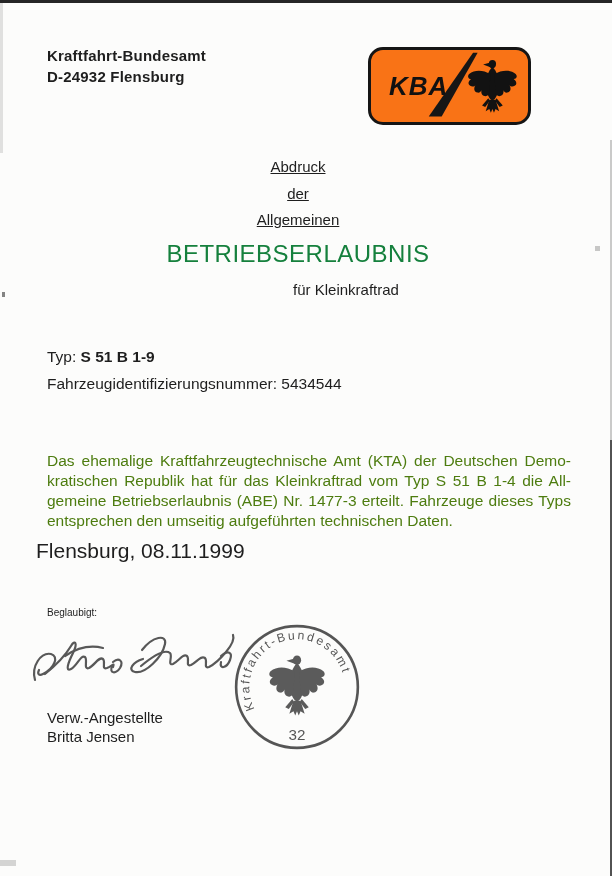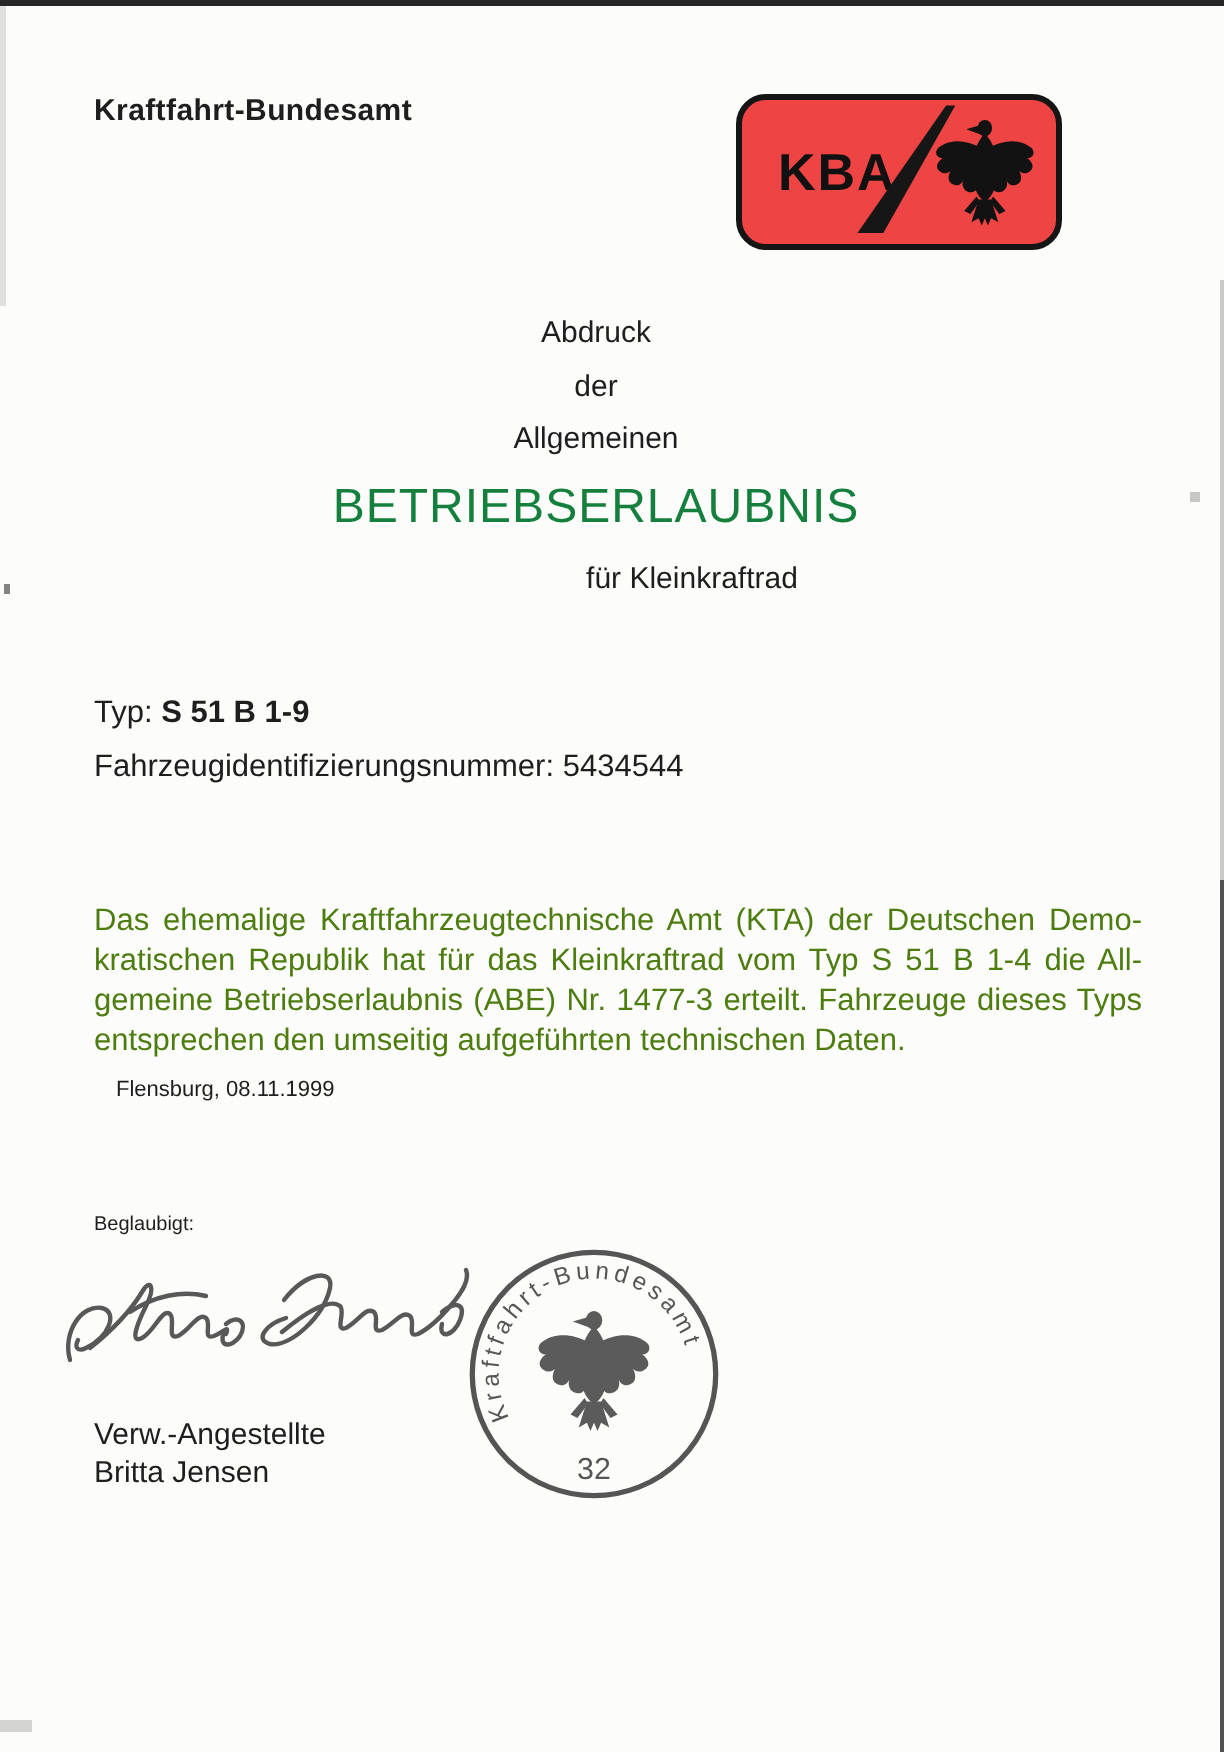--- a/index.html
+++ b/index.html
@@ -18,41 +18,41 @@
   .edge-right-faint{position:absolute;right:0;top:140px;height:300px;width:2px;background:rgba(110,110,110,.35);}
   .edge-left-smudge{position:absolute;left:0;top:3px;width:3px;height:150px;background:rgba(150,150,150,.28);}
   .speck-a{position:absolute;left:2px;top:292px;width:3px;height:5px;background:#333;opacity:.6;}
   .speck-b{position:absolute;left:0;top:860px;width:16px;height:6px;background:rgba(120,120,120,.3);}
   .speck-c{position:absolute;left:595px;top:246px;width:5px;height:5px;background:rgba(120,120,120,.4);}
 
   
   .sender{position:absolute;left:47px;top:45px;font-size:15px;font-weight:bold;line-height:21px;letter-spacing:.2px;}
 
   
-  .kba-logo{position:absolute;left:368px;top:47px;width:157px;height:72px;border:3px solid #151515;border-radius:15px;background:#ef4444;}
+  .kba-logo{position:absolute;left:368px;top:47px;width:157px;height:72px;border:3px solid #151515;border-radius:15px;background:#f97316;font-style:italic;}
   .kba-logo .kba-text{position:absolute;left:18px;top:21px;font-size:26px;font-weight:bold;letter-spacing:1px;color:#111;}
   .kba-logo svg{position:absolute;left:0;top:0;}
 
   
   .center-col{position:absolute;left:0;top:0;width:596px;text-align:center;}
-  .h-pre{position:absolute;width:100%;font-size:15px;}
+  .h-pre{position:absolute;width:100%;font-size:15px;text-decoration:underline;}
   .h-pre1{top:158px;} .h-pre2{top:185px;} .h-pre3{top:211px;}
   .h-title{position:absolute;width:100%;top:240px;font-size:24px;font-weight:400;letter-spacing:.5px;color:#15803d;}
   .h-sub{position:absolute;width:100%;top:281px;font-size:15px;padding-left:48px;}
 
   
   .fields{position:absolute;left:47px;top:343px;font-size:15.5px;line-height:27px;}
   .field-row .strong{font-weight:600;}
 
   
   .para{position:absolute;left:47px;top:451px;width:524px;font-size:15.5px;line-height:20px;color:#4d7c0f;}
   .para-line{text-align:justify;text-align-last:justify;}
   .para-line.last{text-align-last:left;}
 
-  .dateline{position:absolute;left:58px;top:539px;font-size:11px;}
+  .dateline{position:absolute;left:36px;top:539px;font-size:21px;}
   .attestation{position:absolute;left:47px;top:607px;font-size:10px;}
 
   .signature-svg{position:absolute;left:25px;top:622px;}
 
   
   .stamp{position:absolute;left:226px;top:616px;width:142px;height:142px;opacity:.88;}
   .stamp svg{width:100%;height:100%;}
 
   .signer{position:absolute;left:47px;top:708px;font-size:15px;line-height:19px;}
 </style>
@@ -80,20 +80,21 @@
   <div class="edge-top"></div>
   <div class="edge-right-dark"></div>
   <div class="edge-right-faint"></div>
   <div class="edge-left-smudge"></div>
   <div class="speck-a"></div>
   <div class="speck-b"></div>
   <div class="speck-c"></div>
 
   <div class="sender">
     <div>Kraftfahrt-Bundesamt</div>
+    <div>D-24932 Flensburg</div>
   </div>
 
   <div class="kba-logo">
     <span class="kba-text">KBA</span>
     <svg viewBox="0 0 163 78" width="157" height="72">
       <polygon points="107,3 112,3 73,72 59,72" fill="#161616"></polygon>
       <use href="#eagle" transform="translate(100,8) scale(0.56)" fill="#121212"></use>
     </svg>
   </div>
 

